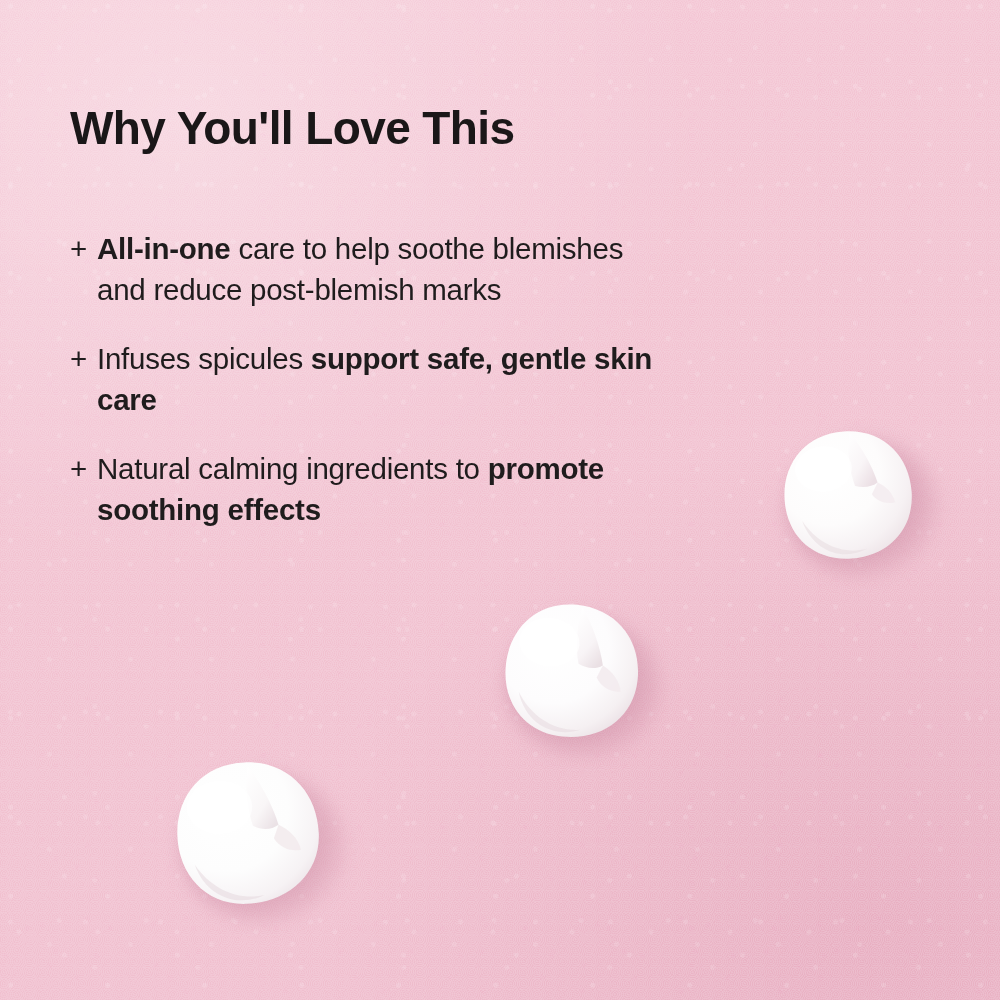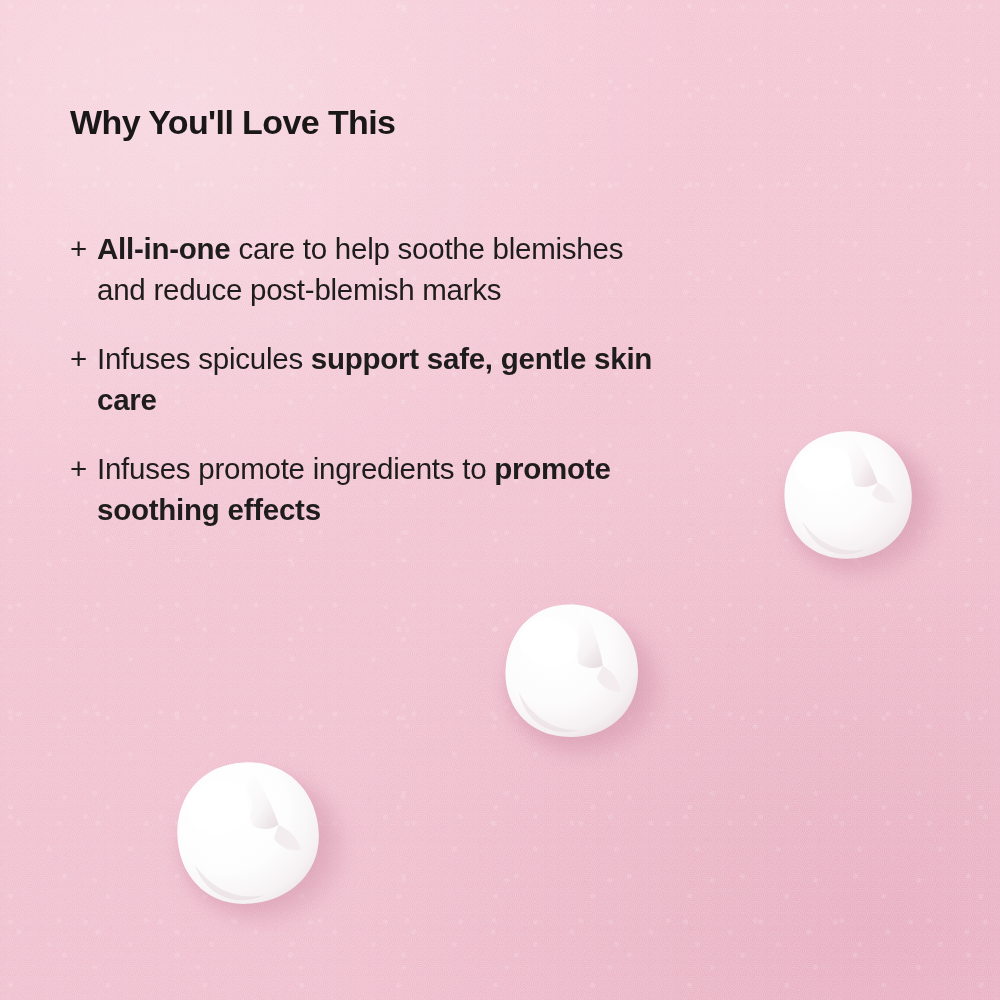--- a/index.html
+++ b/index.html
@@ -65,21 +65,21 @@
     position: absolute;
     inset: 0;
     z-index: 5;
   }
 
   .headline {
     position: absolute;
     left: 70px;
     top: 104px;
     margin: 0;
-    font-size: 34px;
+    font-size: 46px;
     font-weight: 700;
     letter-spacing: -0.6px;
     color: #1a1718;
     line-height: 1.08;
     white-space: nowrap;
   }
 
   .bullets {
     position: absolute;
     left: 70px;
@@ -235,19 +235,19 @@
         <b>All-in-one</b><span> care to help soothe blemishes and reduce post-blemish marks</span>
       </div>
 
       <div class="bullet">
         <span class="plus">+</span>
         <span>Infuses spicules </span><b>support safe, gentle skin care</b>
       </div>
 
       <div class="bullet">
         <span class="plus">+</span>
-        <span>Infuses promote ingredients to </span><b>promote soothing effects</b>
+        <span>Natural calming ingredients to </span><b>promote soothing effects</b>
       </div>
 
     </div>
   </div>
 
 </div>
 
 </body></html>

